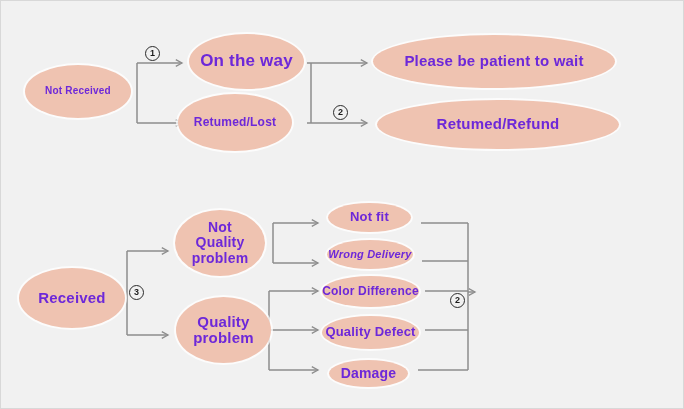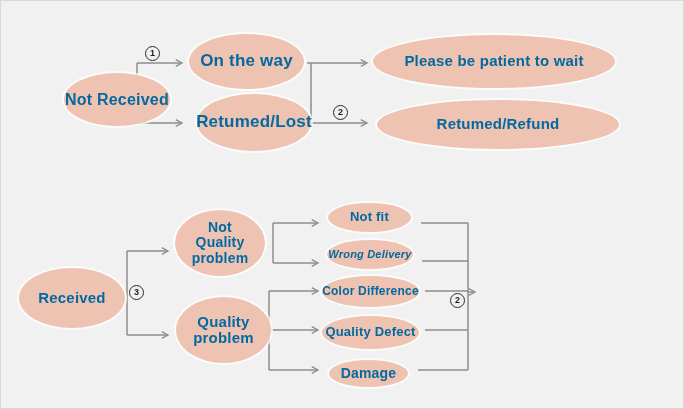--- a/index.html
+++ b/index.html
@@ -12,30 +12,30 @@
     border:1px solid #d8d8d8;
     overflow:hidden;
   }
   .wires{position:absolute;left:0;top:0;width:684px;height:409px;}
   .node{
     position:absolute;
     background:#efc3b1;
     border-radius:50%;
     display:flex;align-items:center;justify-content:center;
     text-align:center;
-    color:#0369a1;
+    color:#6d28d9;
     font-weight:bold;
     box-shadow:0 0 0 2px rgba(255,255,255,0.75);
     letter-spacing:0.2px;
   }
   .node-label{white-space:pre-line;line-height:1.08;}
   
-  .n-not-received      {left:24px;  top:72px;  width:106px; height:53px; font-size:16px;margin-left:39px;}
+  .n-not-received      {left:24px;  top:64px;  width:106px; height:53px; font-size:10px;}
   .n-on-the-way        {left:188px; top:33px;  width:115px; height:55px; font-size:17px;}
-  .n-returned-lost     {left:196px; top:93px;  width:114px; height:57px; font-size:17px;}
+  .n-returned-lost     {left:177px; top:93px;  width:114px; height:57px; font-size:12px;}
   .n-please-wait       {left:372px; top:34px;  width:242px; height:53px; font-size:15px;}
   .n-resend-refund     {left:376px; top:99px;  width:242px; height:49px; font-size:15px;}
   .n-received          {left:18px;  top:267px; width:106px; height:60px; font-size:15px;justify-content:center;}
   .n-not-quality       {left:174px; top:209px; width:90px;  height:66px; font-size:14px;}
   .n-quality-problem   {left:175px; top:296px; width:95px;  height:66px; font-size:15px;}
   .n-not-fit           {left:327px; top:202px; width:83px;  height:29px; font-size:13px;text-align:right;}
   .n-wrong-delivery    {left:326px; top:239px; width:86px;  height:29px; font-size:11px;font-style:italic;}
   .n-color-difference  {left:321px; top:275px; width:97px;  height:31px; font-size:12px;}
   .n-quality-defect    {left:321px; top:315px; width:97px;  height:33px; font-size:13px;}
   .n-damage            {left:328px; top:359px; width:79px;  height:27px; font-size:14px;}

